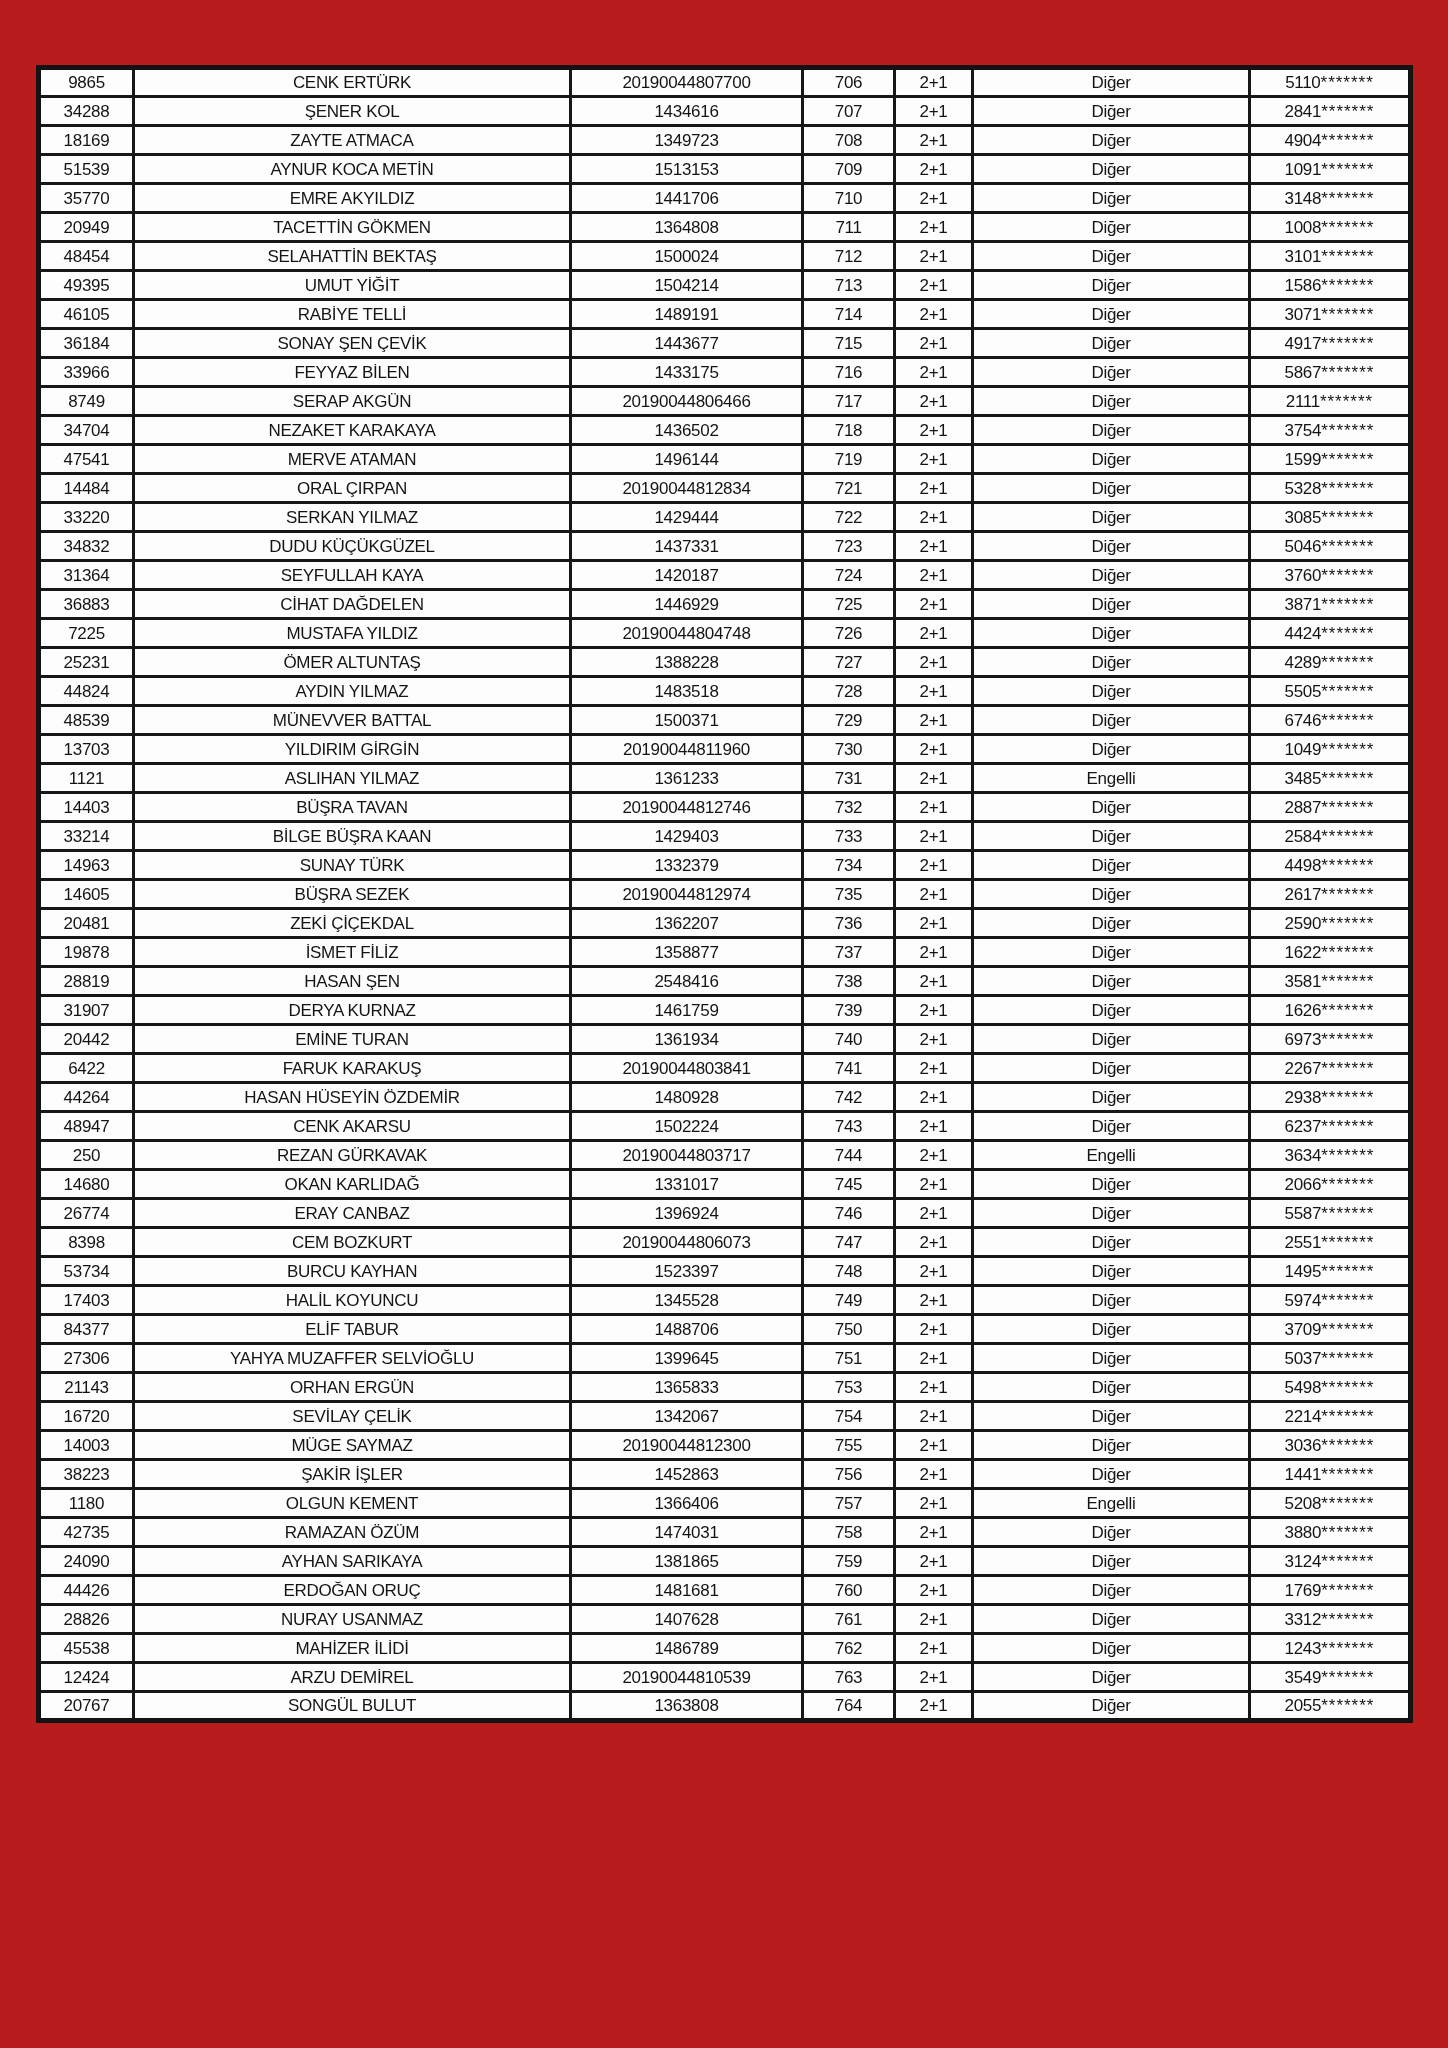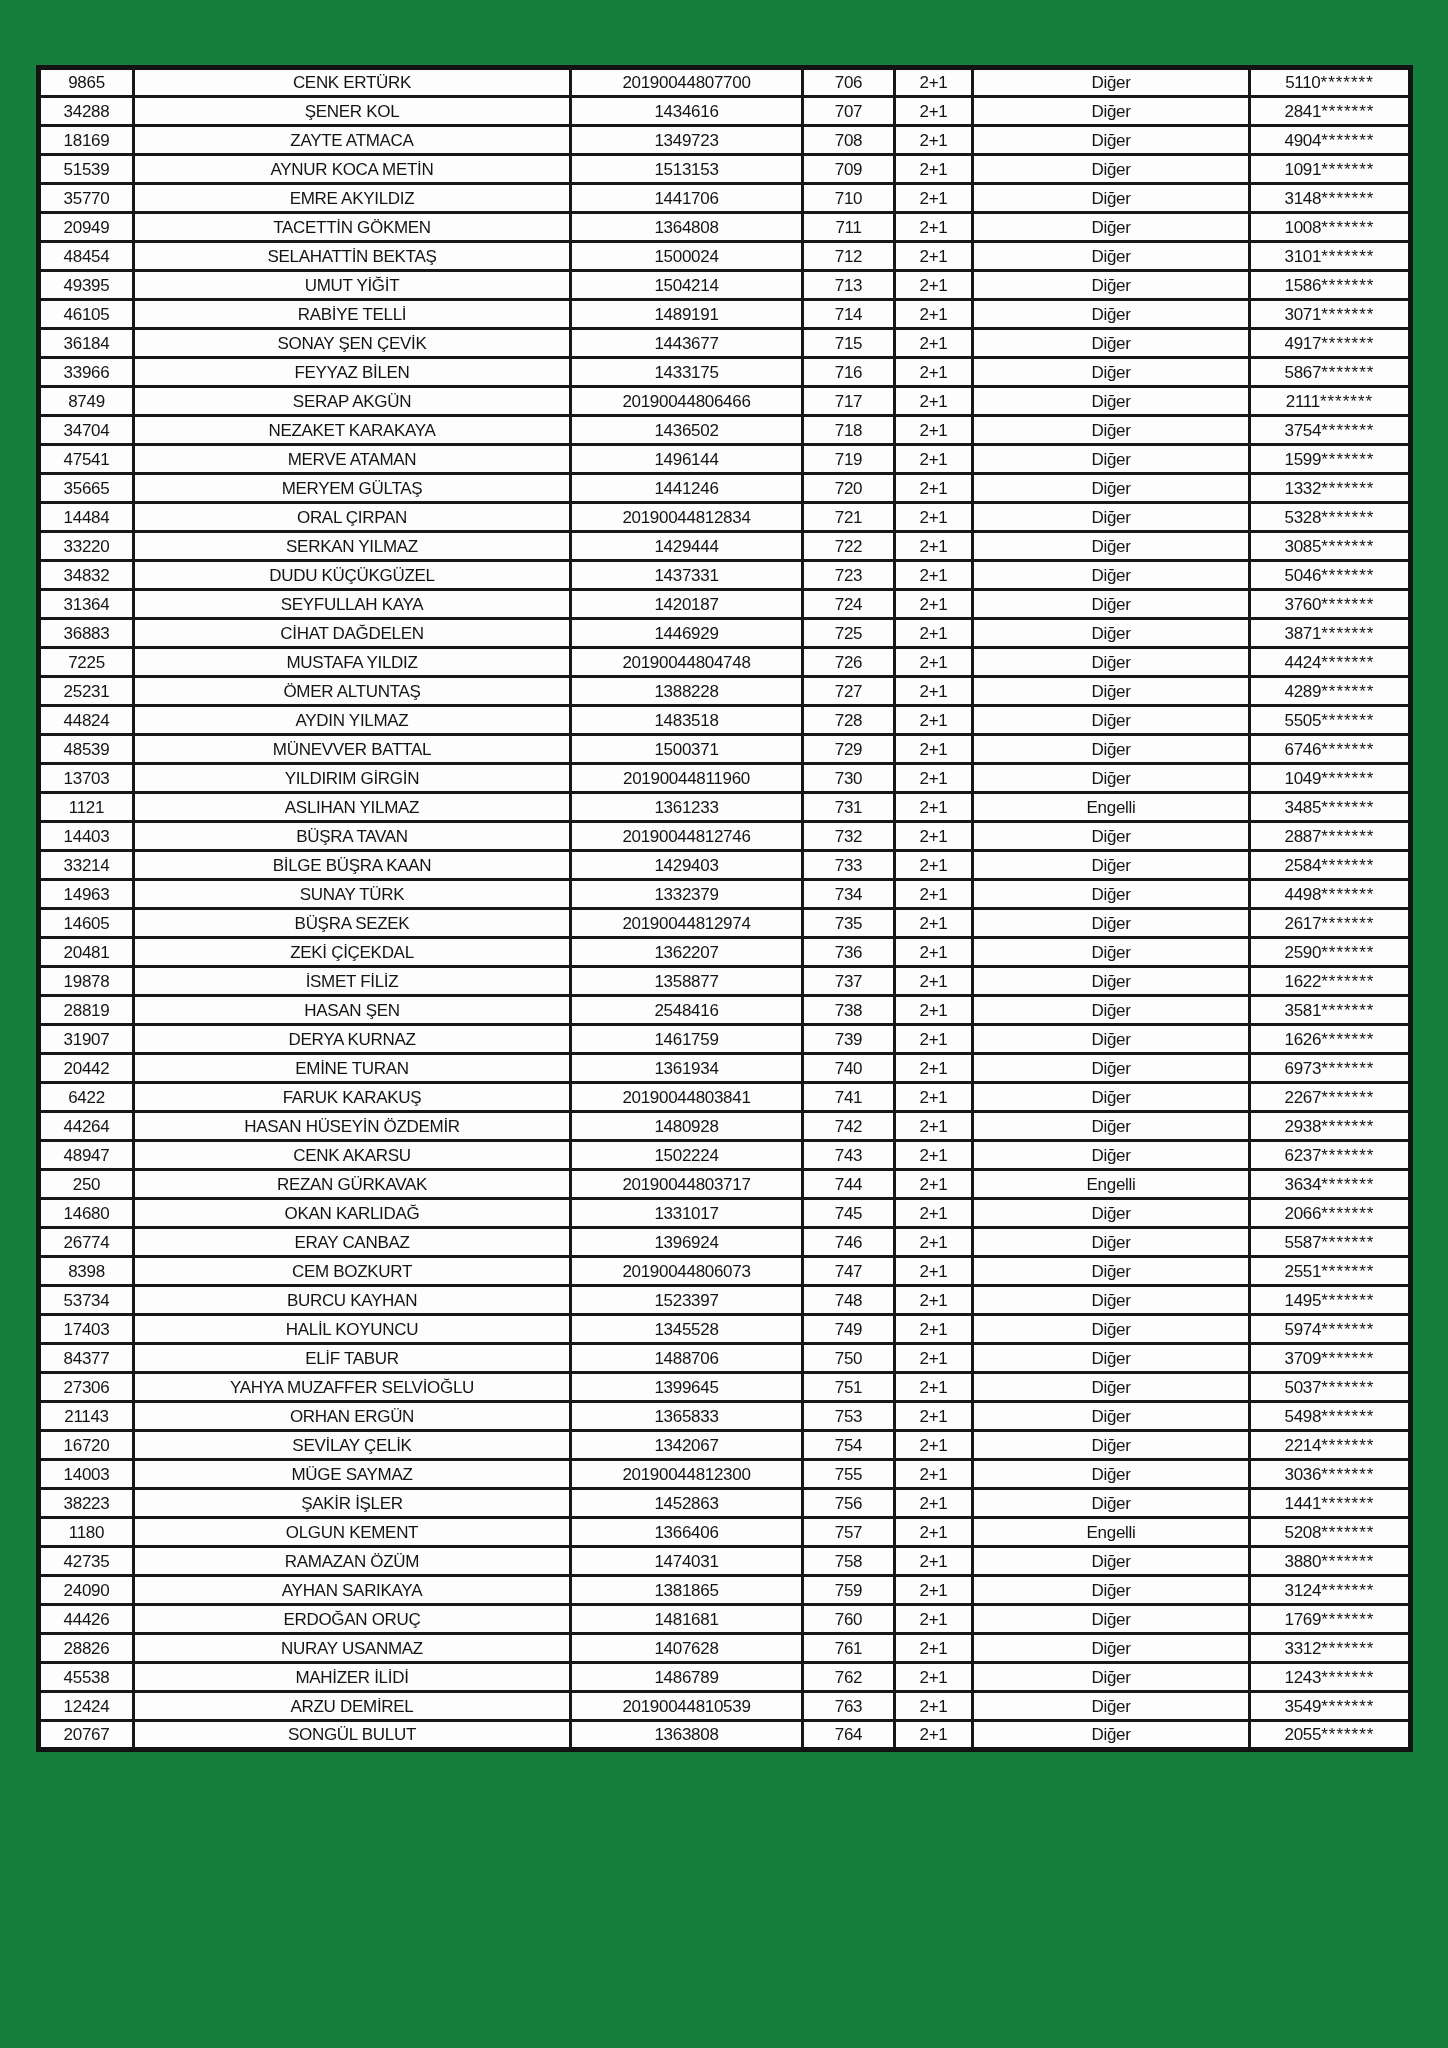--- a/index.html
+++ b/index.html
@@ -4,21 +4,21 @@
 <style>
   * { margin: 0; padding: 0; box-sizing: border-box; }
   html, body {
     background: #ffffff;
     font-family: "Liberation Sans", sans-serif;
   }
   .page {
     position: relative;
     width: 1448px;
     height: 2048px;
-    background: #15803d;
+    background: #b91c1c;
     overflow: hidden;
   }
   table.lottery {
     position: absolute;
     left: 36px;
     top: 65px;
     width: 1372px;
     border-collapse: collapse;
     table-layout: fixed;
     border: 5px solid #131313;
@@ -181,29 +181,20 @@
         <tr>
           <td class="c-id">47541</td>
           <td class="c-name">MERVE ATAMAN</td>
           <td class="c-appno">1496144</td>
           <td class="c-order">719</td>
           <td class="c-type">2+1</td>
           <td class="c-cat">Diğer</td>
           <td class="c-masked">1599<span class="stars">*******</span></td>
         </tr>
         <tr>
-          <td class="c-id">35665</td>
-          <td class="c-name">MERYEM GÜLTAŞ</td>
-          <td class="c-appno">1441246</td>
-          <td class="c-order">720</td>
-          <td class="c-type">2+1</td>
-          <td class="c-cat">Diğer</td>
-          <td class="c-masked">1332<span class="stars">*******</span></td>
-        </tr>
-        <tr>
           <td class="c-id">14484</td>
           <td class="c-name">ORAL ÇIRPAN</td>
           <td class="c-appno">20190044812834</td>
           <td class="c-order">721</td>
           <td class="c-type">2+1</td>
           <td class="c-cat">Diğer</td>
           <td class="c-masked">5328<span class="stars">*******</span></td>
         </tr>
         <tr>
           <td class="c-id">33220</td>

